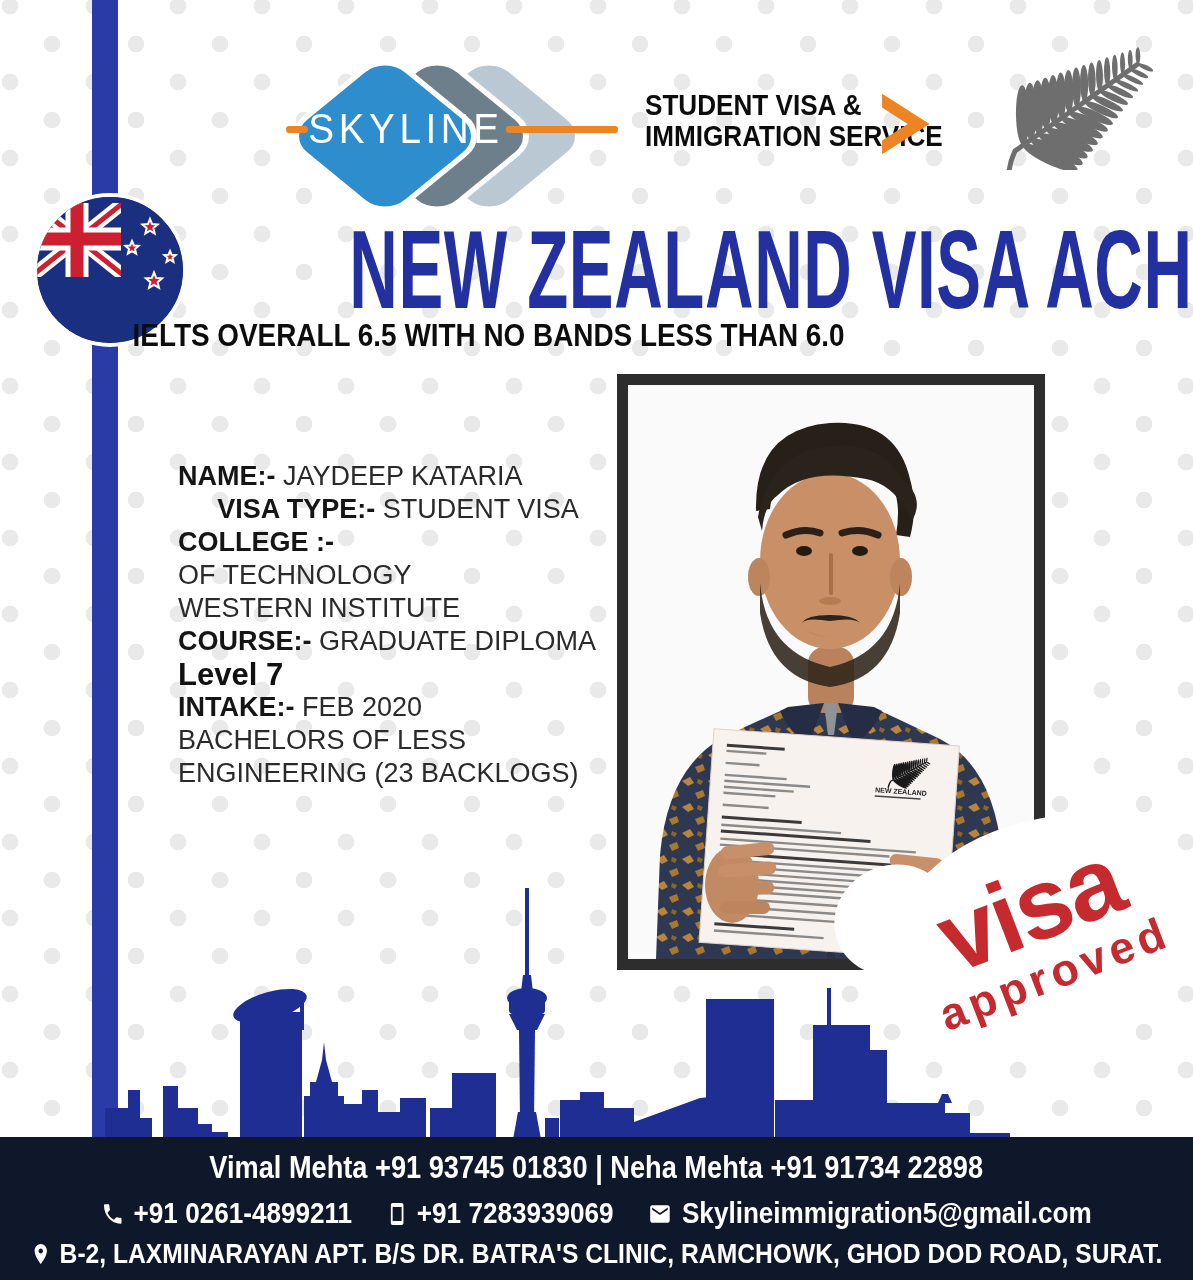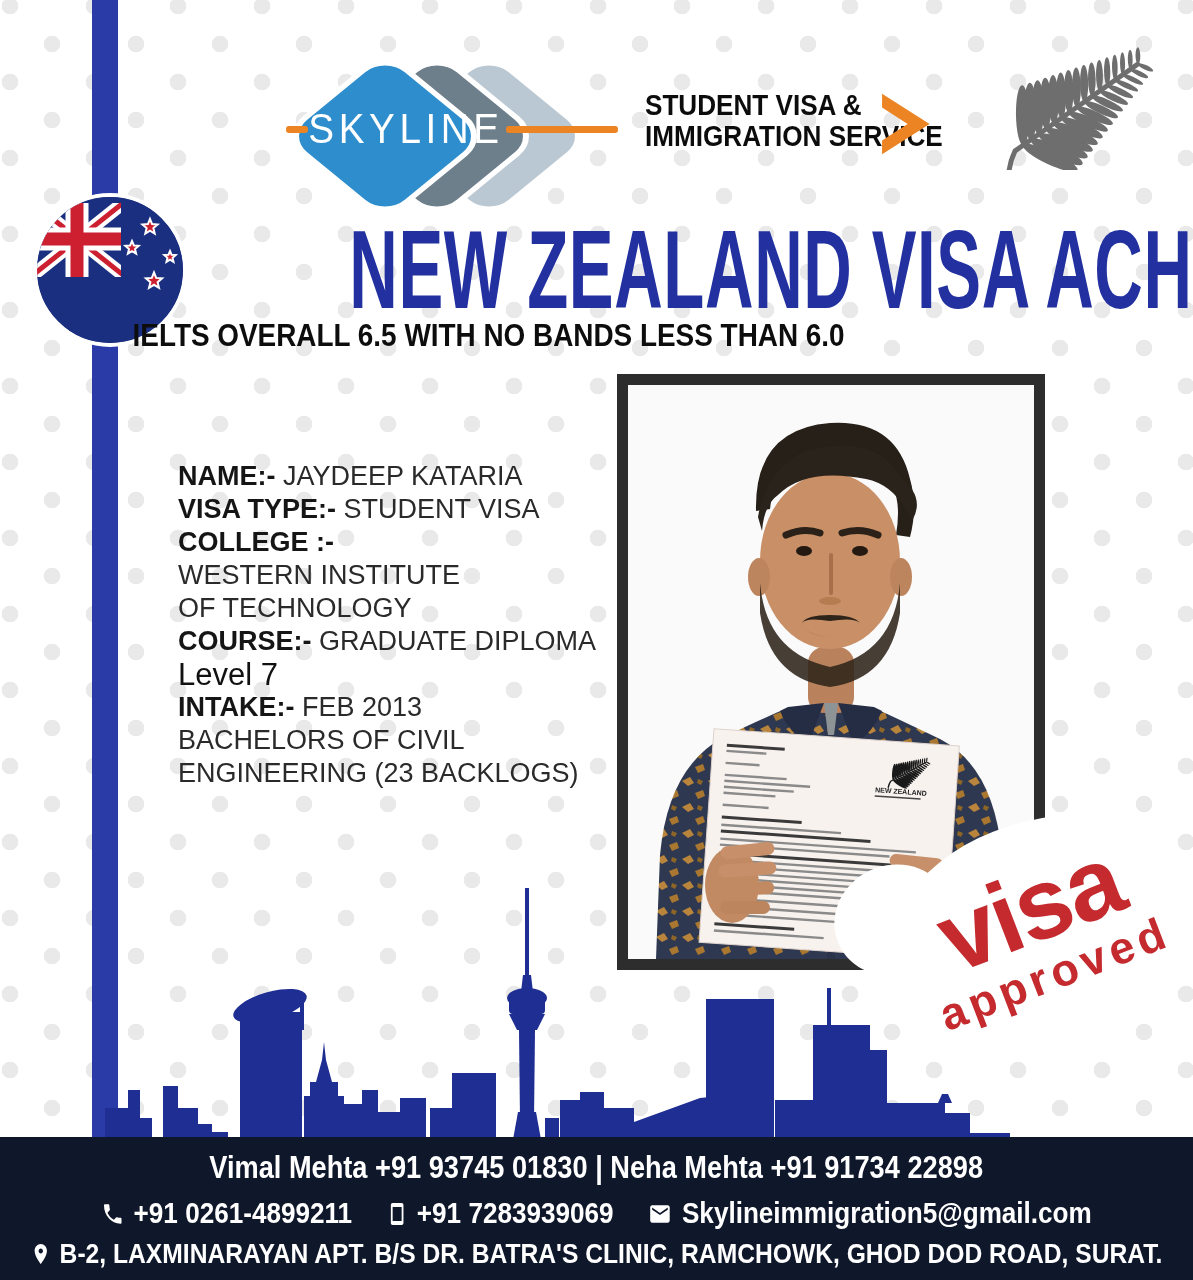--- a/index.html
+++ b/index.html
@@ -34,23 +34,23 @@
     font-size:112px;line-height:1;font-weight:700;white-space:nowrap;}
   .title span{display:inline-block;transform:scaleX(.6);transform-origin:center;letter-spacing:1px;}
   .subtitle{left:0;top:318px;width:977px;text-align:center;color:#0d0d0d;
     font-size:31px;font-weight:700;white-space:nowrap;}
   .subtitle span{display:inline-block;transform:scaleX(.9);transform-origin:center;}
   
   .details{left:178px;top:420px;width:440px;color:#1c1c1c;font-size:27px;line-height:33px;margin-top:40px;}
   .details .row{margin:0;}
   .details b{font-weight:700;color:#151515;}
   .details .val{font-weight:400;color:#2a2a2a;}
-  .mb1{margin-bottom:11px;} .mb2{margin-bottom:19px;} .mb3{margin-bottom:22px;}
+  .mb1{margin-bottom:11px;} .mb2{margin-bottom:19px;text-align:center;} .mb3{margin-bottom:22px;}
   .mb4{margin-bottom:21px;} .mb5{margin-bottom:16px;} .mb6{margin-bottom:20px;}
-  .level{font-size:31px;font-weight:400;color:#111;}
+  .level{font-size:31px;font-weight:700;color:#111;}
   
   .photo-frame{left:617px;top:374px;width:428px;height:596px;background:#fcfbfb;
     border:11px solid #2d2d2d;box-sizing:border-box;}
   
   .stamp{left:874px;top:822px;width:330px;height:222px;transform:rotate(-21deg);}
   .stamp .blob{position:absolute;left:0;top:0;width:100%;height:100%;background:#fff;
     border-radius:48% 52% 45% 55% / 55% 48% 52% 45%;}
   .stamp .blob:before{content:"";position:absolute;left:-26px;top:-8px;width:120px;height:110px;
     background:#fff;border-radius:50%;}
   .stamp .txt{position:absolute;left:0;top:0;width:100%;height:100%;display:flex;
@@ -215,34 +215,34 @@
   <div class="row mb1">
     <b>NAME:-</b>
     <span class="val">JAYDEEP KATARIA</span>
   </div>
   <div class="row mb2">
     <b>VISA TYPE:-</b>
     <span class="val">STUDENT VISA</span>
   </div>
   <div class="row mb3">
     <b>COLLEGE :-</b>
+    <div class="val">OF TECHNOLOGY</div>
     <div class="val">WESTERN INSTITUTE</div>
-    <div class="val">OF TECHNOLOGY</div>
   </div>
   <div class="row mb3">
     <b>COURSE:-</b>
     <span class="val">GRADUATE DIPLOMA</span>
   </div>
   <div class="row mb4 level">Level 7</div>
   <div class="row mb5">
     <b>INTAKE:-</b>
-    <span class="val">FEB 2013</span>
+    <span class="val">FEB 2020</span>
   </div>
   <div class="row mb6">
-    <div class="val">BACHELORS OF CIVIL</div>
+    <div class="val">BACHELORS OF LESS</div>
     <div class="val">ENGINEERING (23 BACKLOGS)</div>
   </div>
 </div>
 
 <div class="abs photo-frame">
   <svg width="406" height="574" viewBox="0 0 406 574">
     <defs>
       <pattern id="shirtPat" width="26" height="26" patternUnits="userSpaceOnUse">
         <rect width="26" height="26" fill="#2e3850"></rect>
         <path d="M2,6 l8,-4 l4,6 l-6,3 z" fill="#b9853c"></path>

